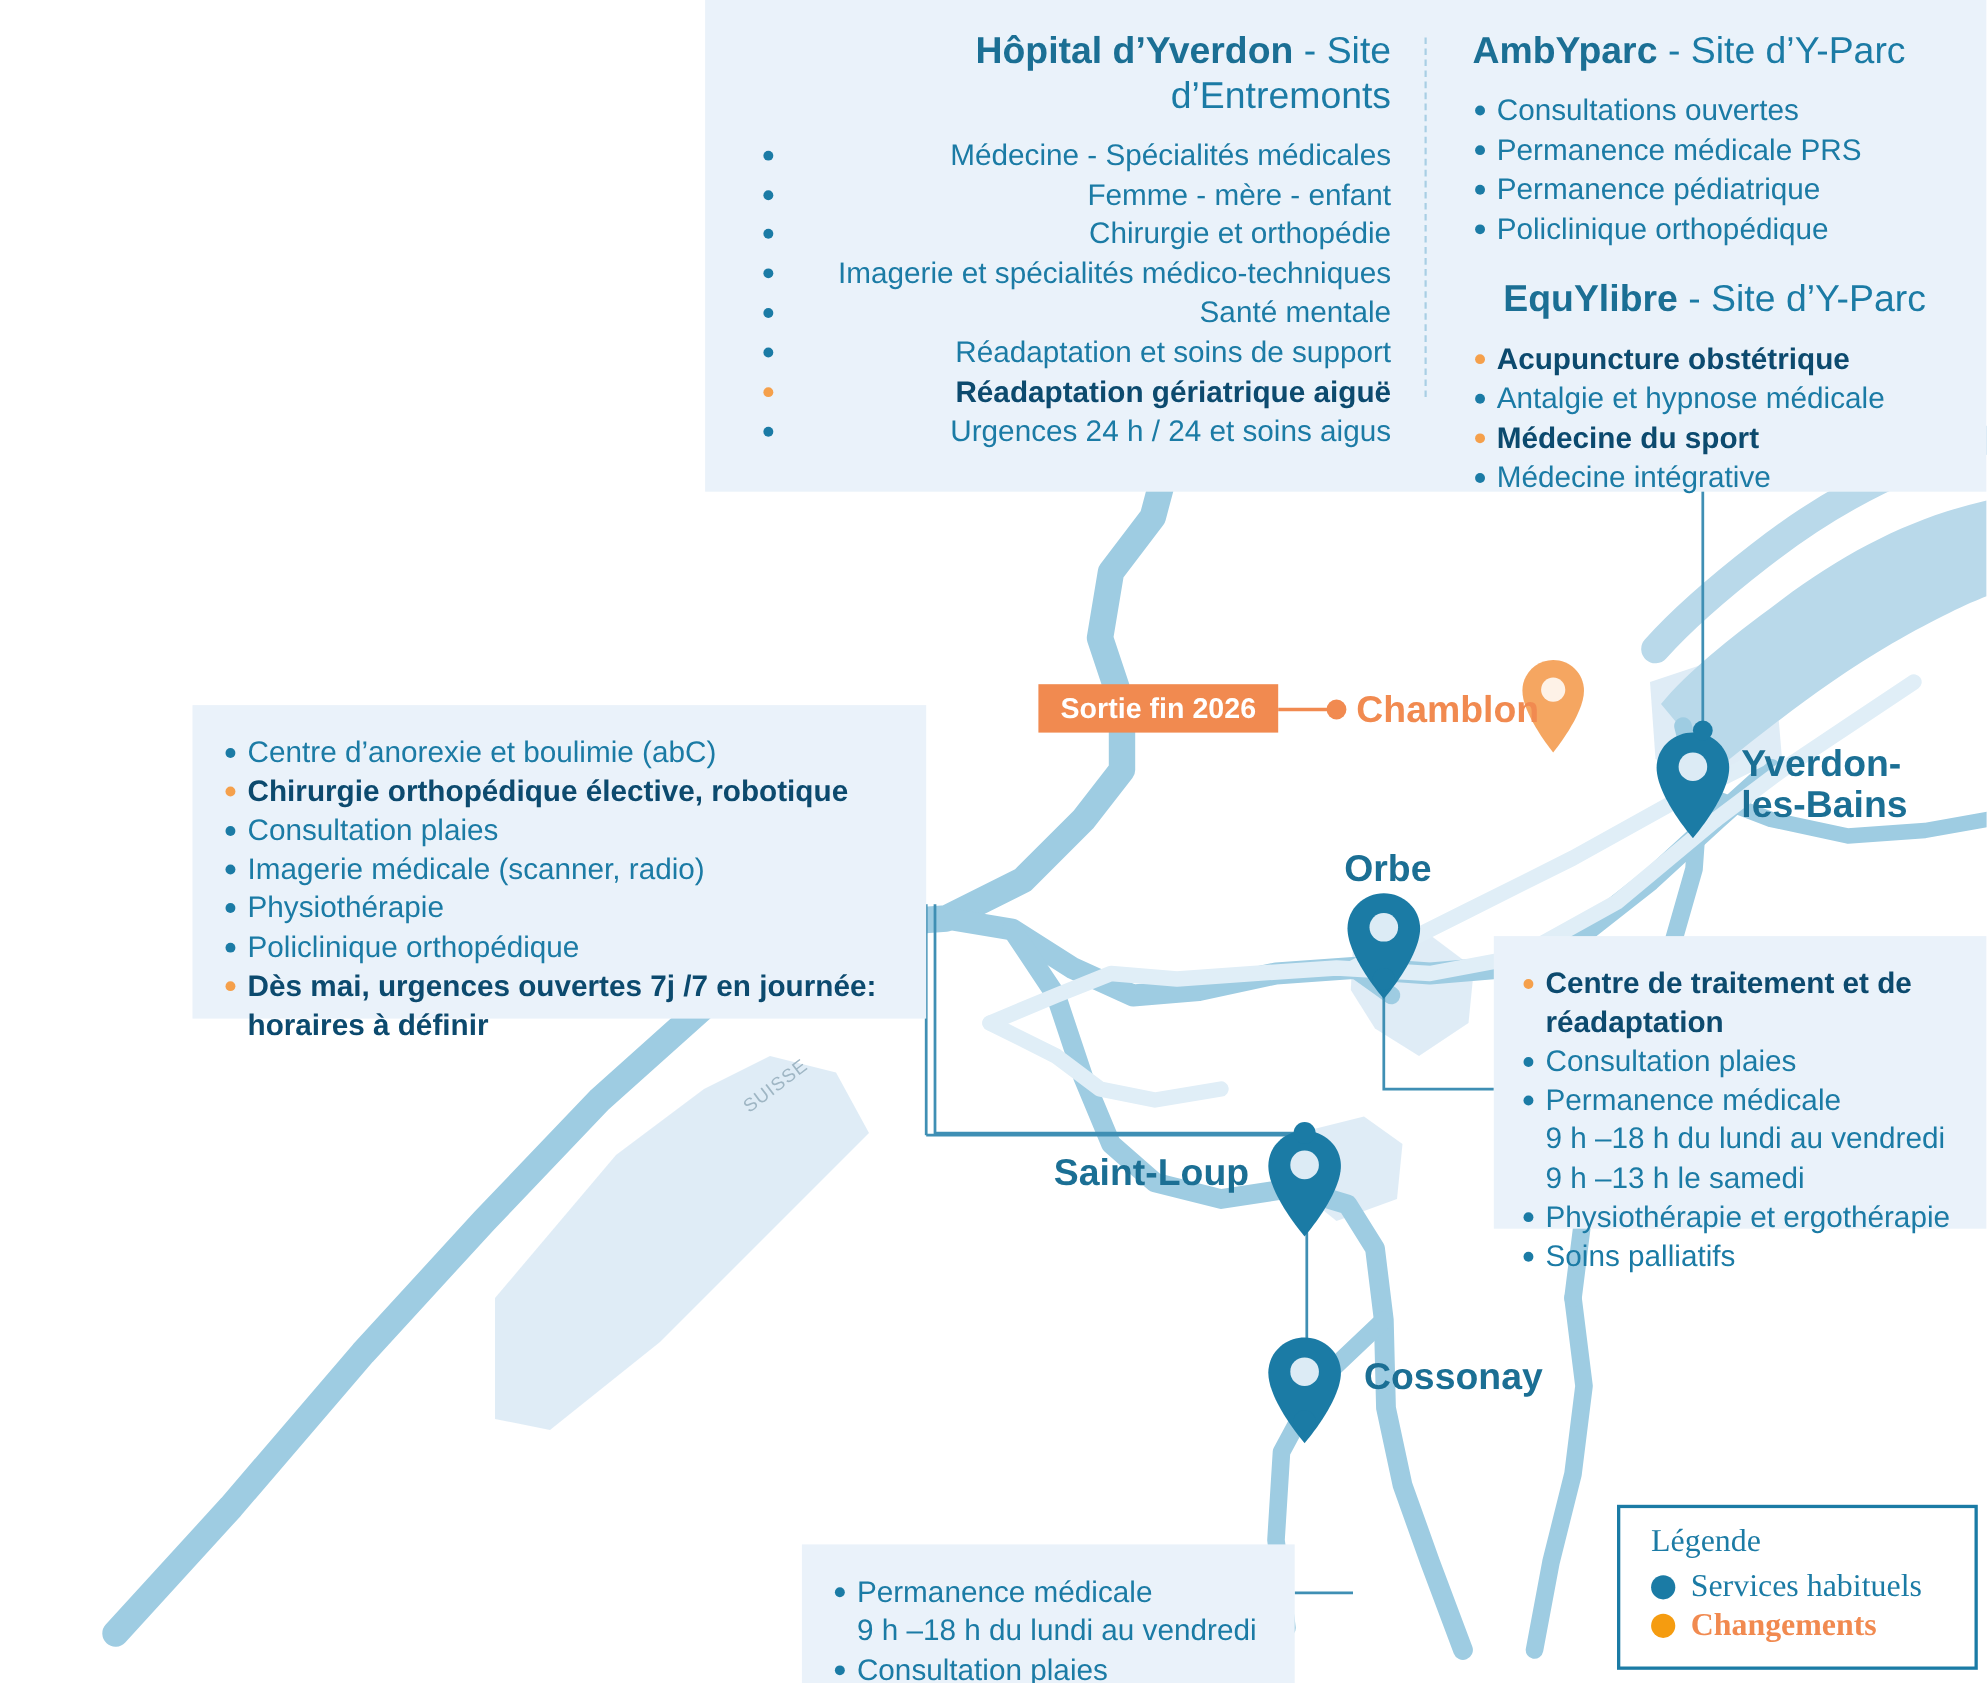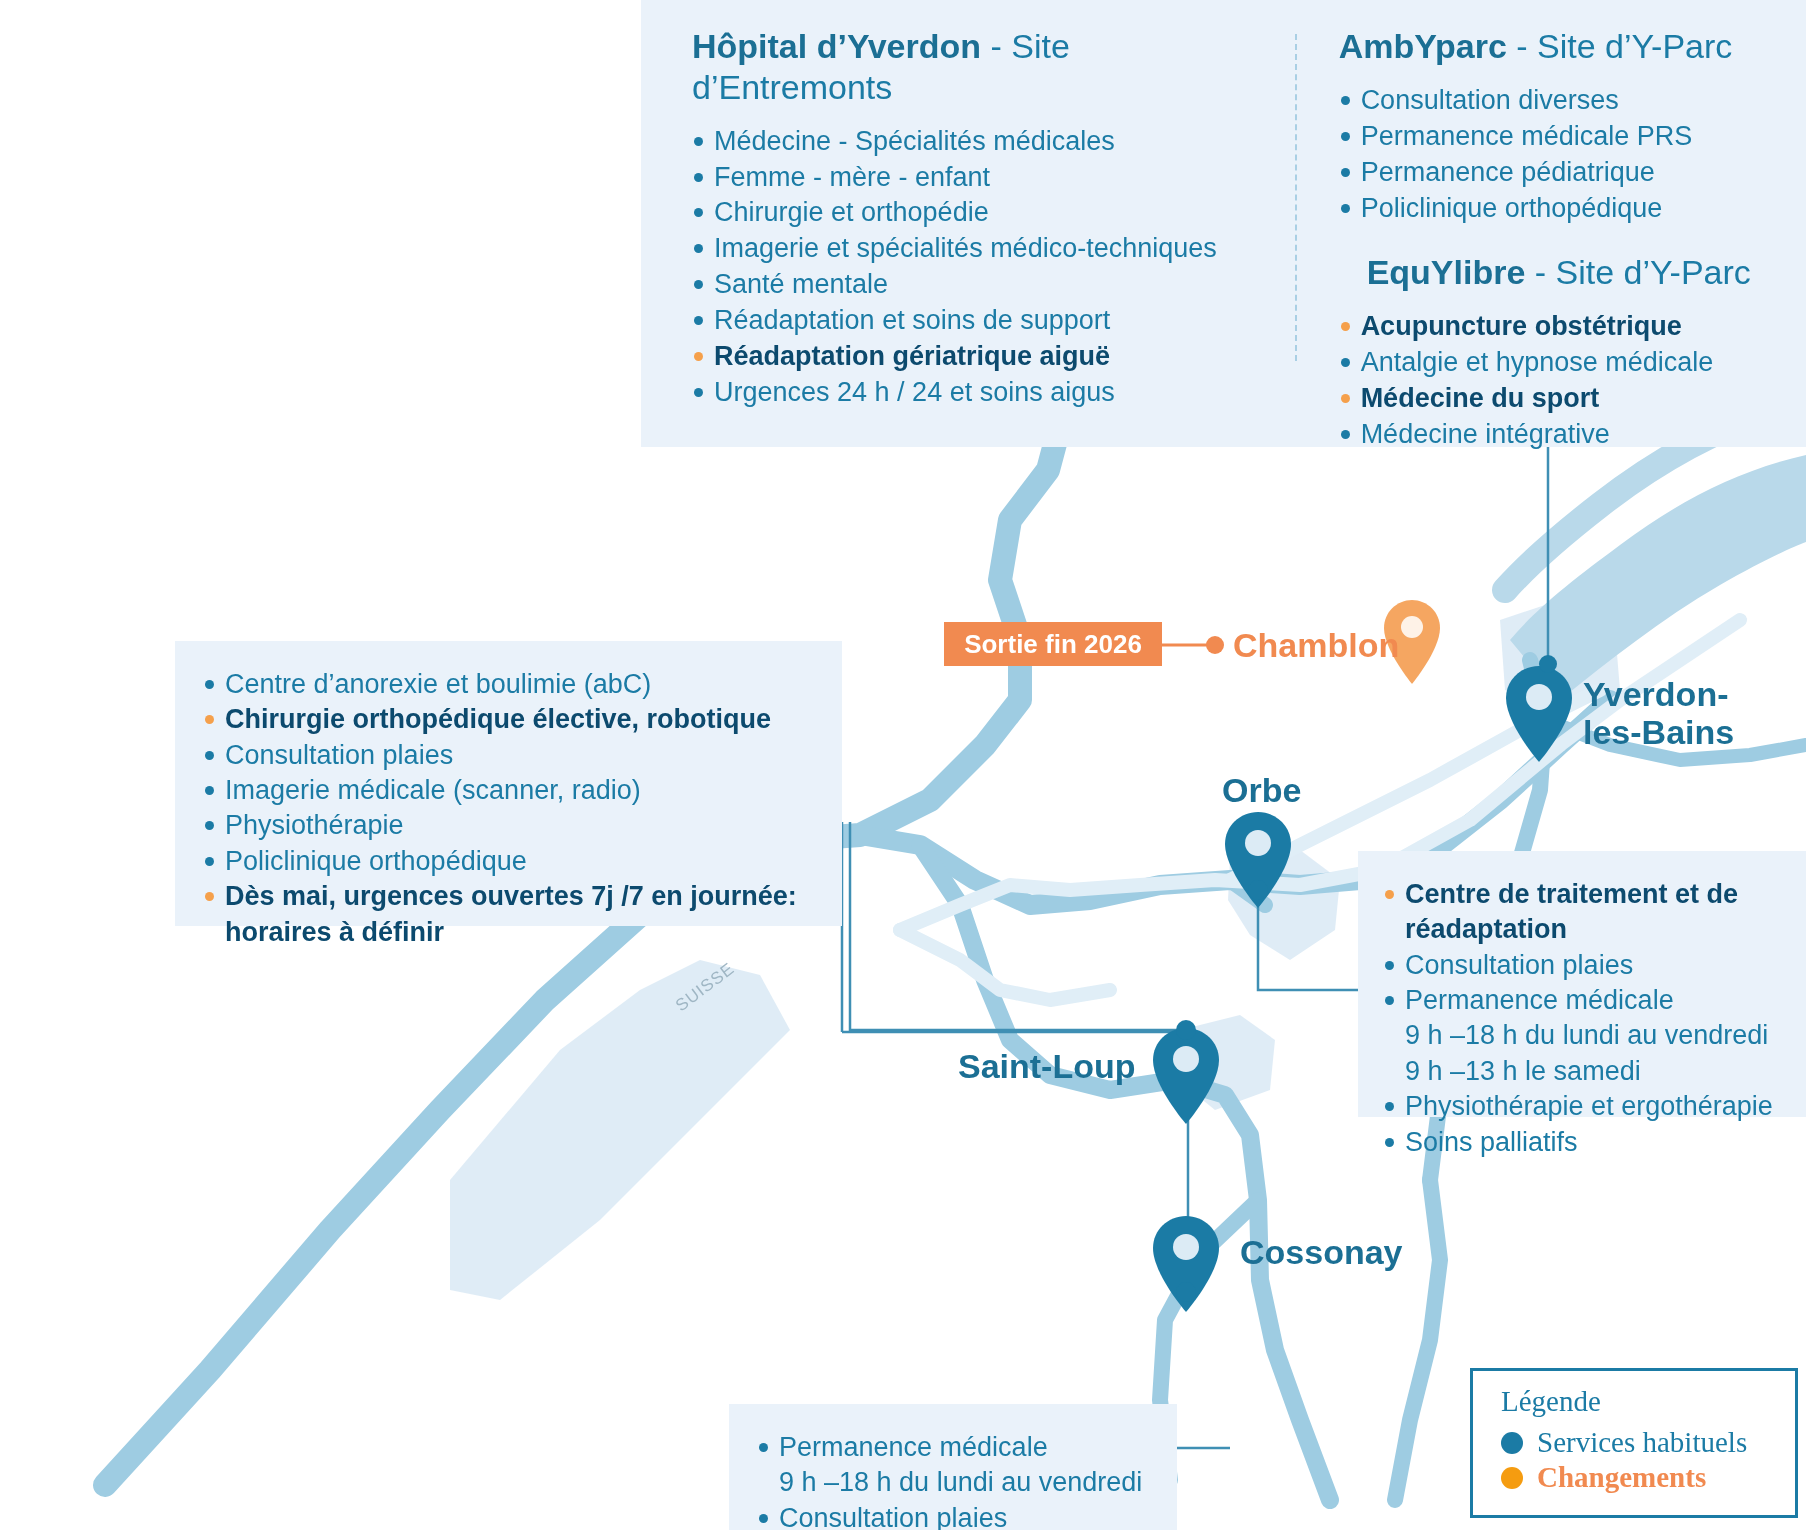--- a/index.html
+++ b/index.html
@@ -24,21 +24,21 @@
     content:"";position:absolute;left:2px;top:13px;
     width:9px;height:9px;border-radius:50%;background:#1b7ba5;
   }
   ul.blist li.hl{color:#0c4a6e;font-weight:bold;}
   ul.blist li.hl::before{background:#f5a04b;}
 
   
   #top-panel{left:641px;top:0;width:1165px;height:447px;padding:26px 0 0 0;}
   #top-panel .cols{display:flex;height:100%;}
   #top-panel .col{position:relative;}
-  #top-panel .col.left{width:640px;padding:0 30px 0 51px;}
+  #top-panel .col.left{width:640px;padding:0 30px 0 51px;text-align:right;}
   #top-panel .col.right{width:500px;padding:0 20px 0 44px;}
   .vdivider{
     position:absolute;left:0;top:8px;bottom:86px;width:0;
     border-left:2px dashed #a9cfe4;
   }
   .panel-title{
     font-size:34px;line-height:1.2;margin:0 0 16px 0;color:#1b7ba5;font-weight:400;
   }
   .panel-title b{font-weight:bold;color:#1b6f94;}
   .panel-title.second{margin-top:26px;margin-left:28px;}
@@ -188,21 +188,21 @@
         <li class="hl">Réadaptation gériatrique aiguë</li>
         <li>Urgences 24 h / 24 et soins aigus</li>
       </ul>
     </div>
     <div class="col right">
       <div class="vdivider"></div>
       <div class="panel-title">
         <b>AmbYparc</b><span> - Site d’Y-Parc</span>
       </div>
       <ul class="blist">
-        <li>Consultation diverses</li>
+        <li>Consultations ouvertes</li>
         <li>Permanence médicale PRS</li>
         <li>Permanence pédiatrique</li>
         <li>Policlinique orthopédique</li>
       </ul>
       <div class="panel-title second">
         <b>EquYlibre</b><span> - Site d’Y-Parc</span>
       </div>
       <ul class="blist">
         <li class="hl">Acupuncture obstétrique</li>
         <li>Antalgie et hypnose médicale</li>

